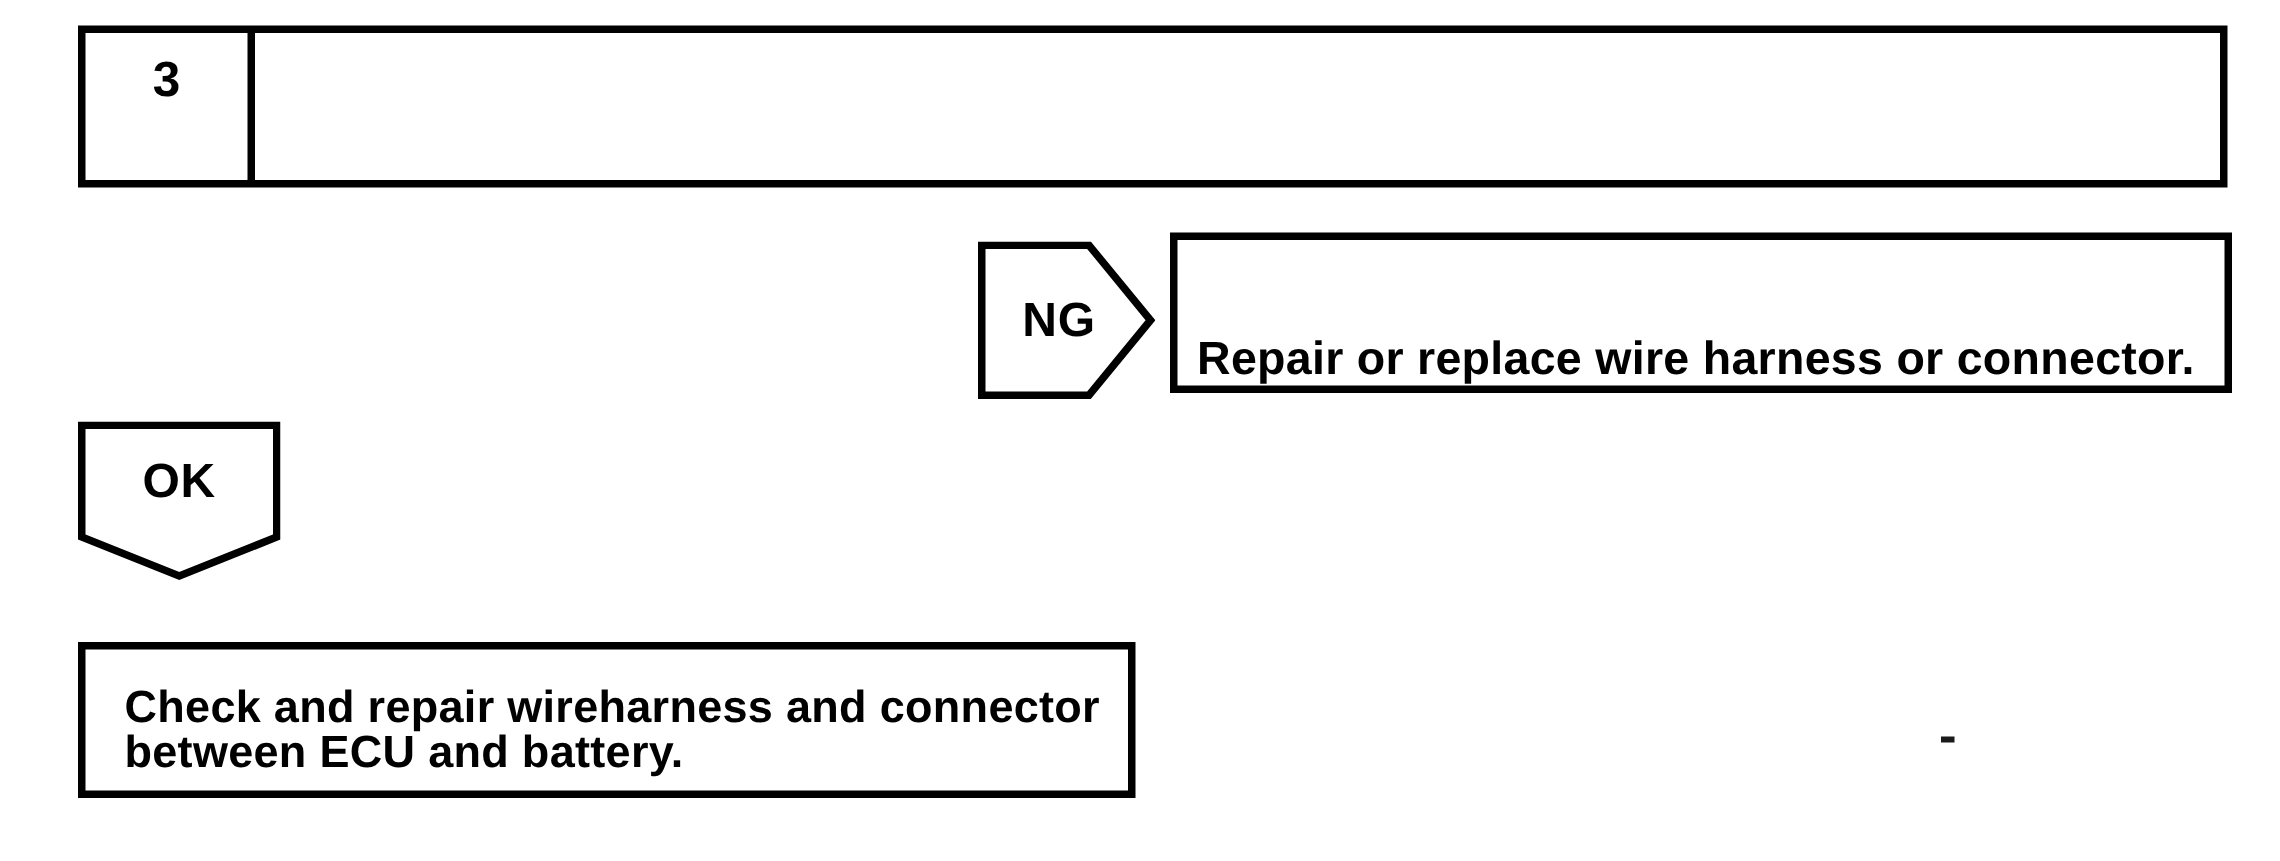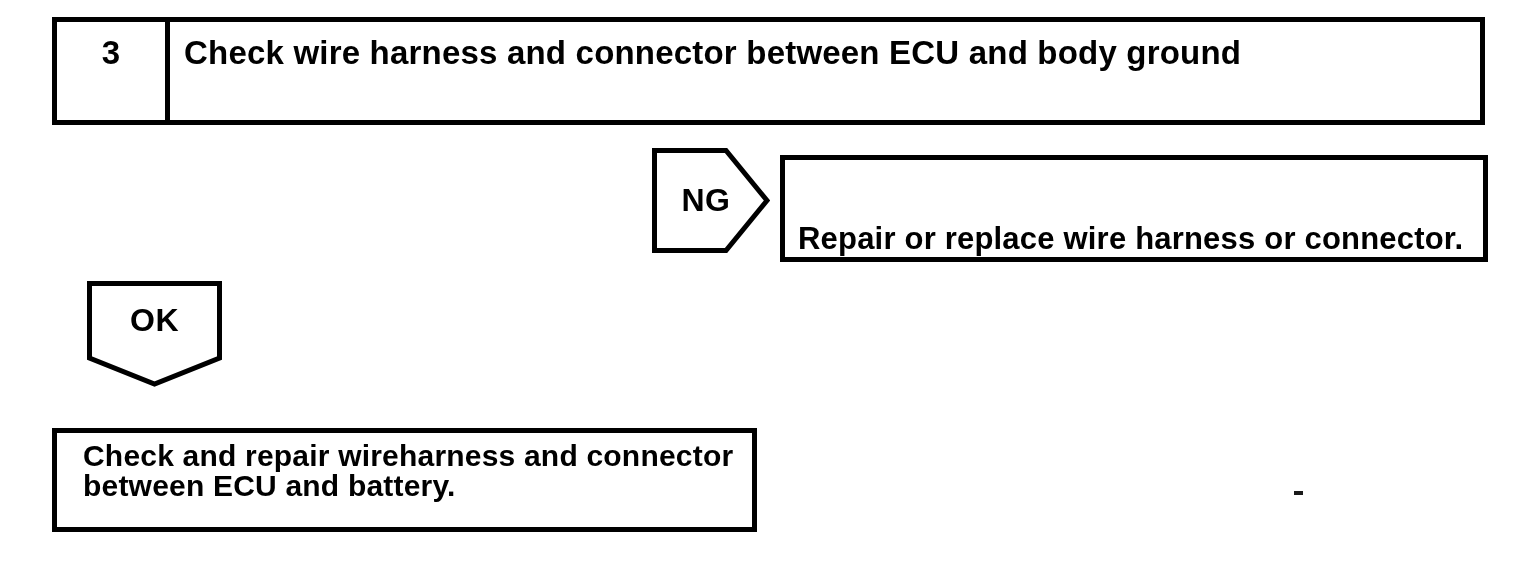--- a/index.html
+++ b/index.html
@@ -56,64 +56,61 @@
     display: block;
   }
   .shape-label {
     position: absolute;
     display: flex;
     align-items: center;
     justify-content: center;
     font-size: 32px;
     letter-spacing: 0.5px;
   }
-  .ng-shape { left: 652px; top: 148px; width: 118px; height: 105px; }
+  .ng-shape { left: 652px; top: 161px; width: 118px; height: 105px; }
   .ng-shape .shape-label { left: 0; top: 0; width: 108px; height: 105px; }
-  .ok-shape { left: 52px; top: 281px; width: 135px; height: 106px; margin-left: 35px; }
+  .ok-shape { left: 52px; top: 281px; width: 135px; height: 106px; }
   .ok-shape .shape-label { left: 0; top: 0; width: 135px; height: 78px; }
   
   .ng-action-box {
     left: 780px; top: 155px;
     width: 708px; height: 107px;
     display: flex;
     align-items: flex-end;
     padding-left: 13px;
     padding-right: 6px;
     font-size: 31px;
     letter-spacing: 0.2px;
     white-space: nowrap;
   }
   
   .ok-action-box {
     left: 52px; top: 428px;
     width: 705px; height: 104px;
-    padding: 8px 11px 0 26px;
+    padding: 24px 11px 0 26px;
     font-size: 30px;
     line-height: 30px;
     letter-spacing: 0.2px;
   }
   
   .speck {
     position: absolute;
     left: 1294px; top: 491px;
     width: 9px; height: 4px;
     background: #1a1a1a;
   }
 </style>
 </head>
 <body>
 
 <div class="canvas">
 
   <div class="box step-box">
     <div class="step-number-cell">
       <span>3</span>
-    </div>
-    <div class="step-title-cell">
-      <span>Check wire harness and connector between ECU and body ground</span>
     </div>
   </div>
 
   <div class="shape ng-shape">
     <svg width="118" height="105" viewBox="0 0 118 105">
       <polygon points="2.5,2.5 74,2.5 115,52.5 74,102.5 2.5,102.5" fill="#ffffff" stroke="#000000" stroke-width="5" stroke-linejoin="miter"></polygon>
     </svg>
     <span class="shape-label">NG</span>
   </div>
 

